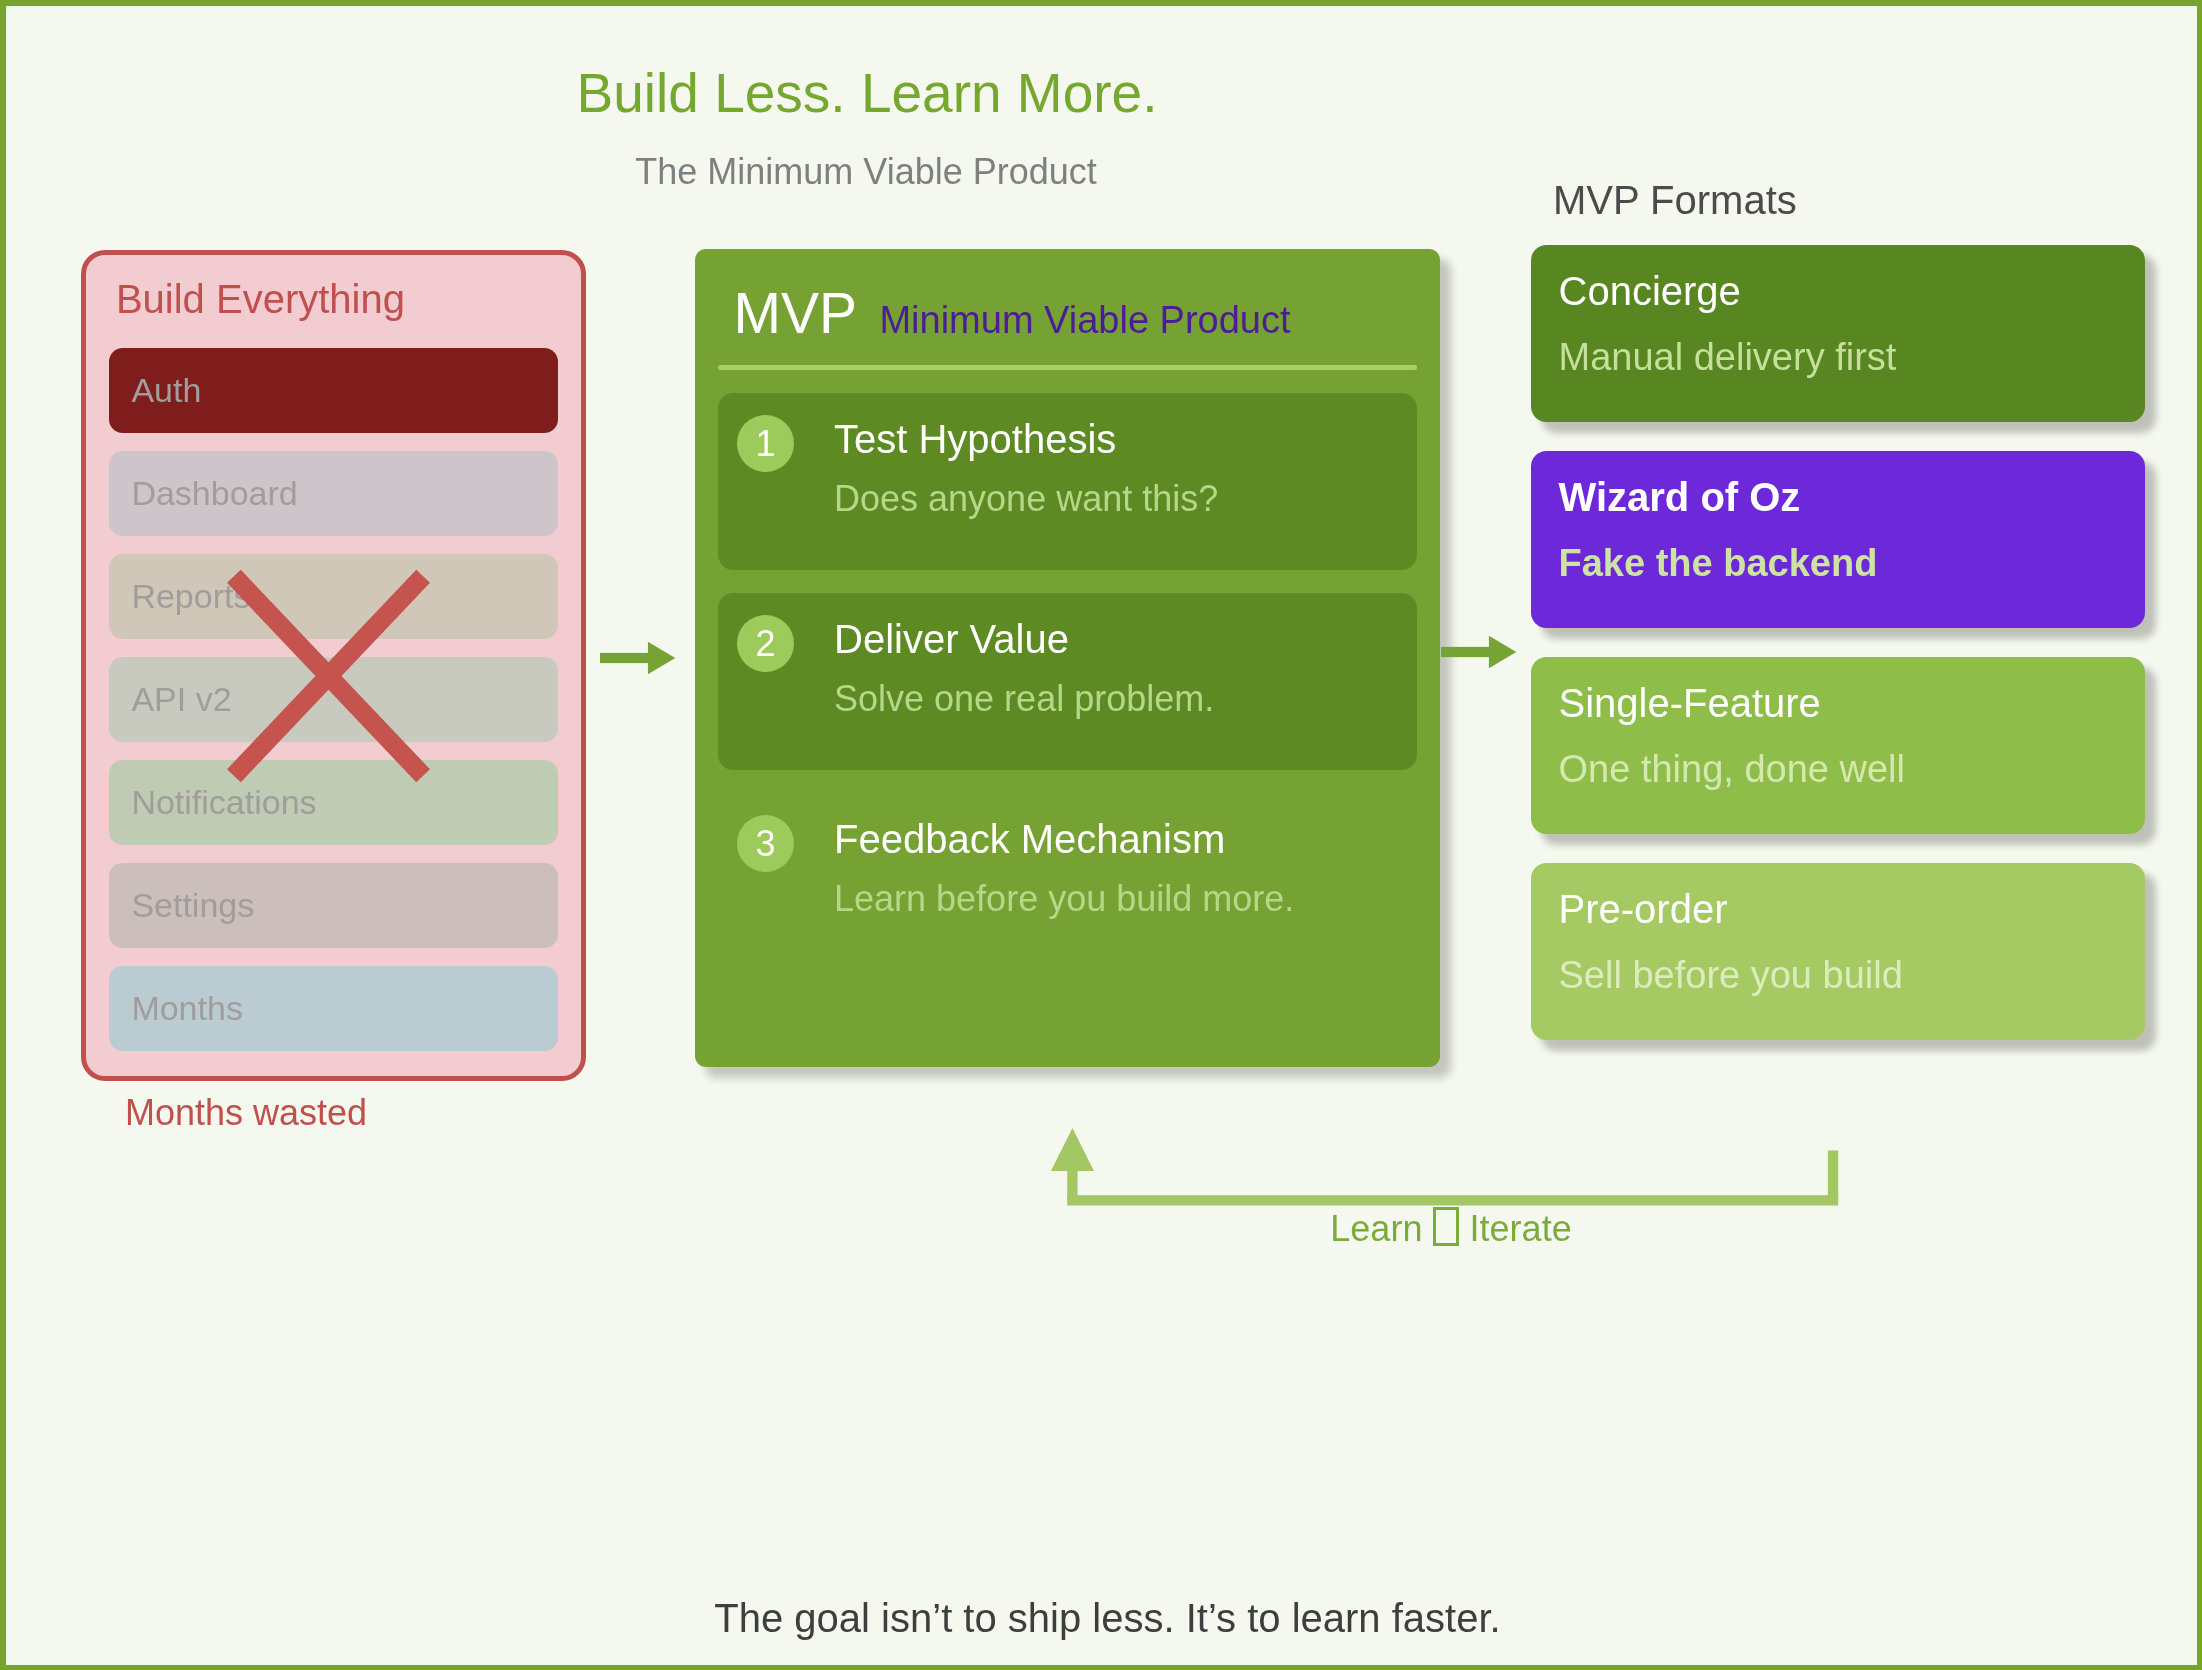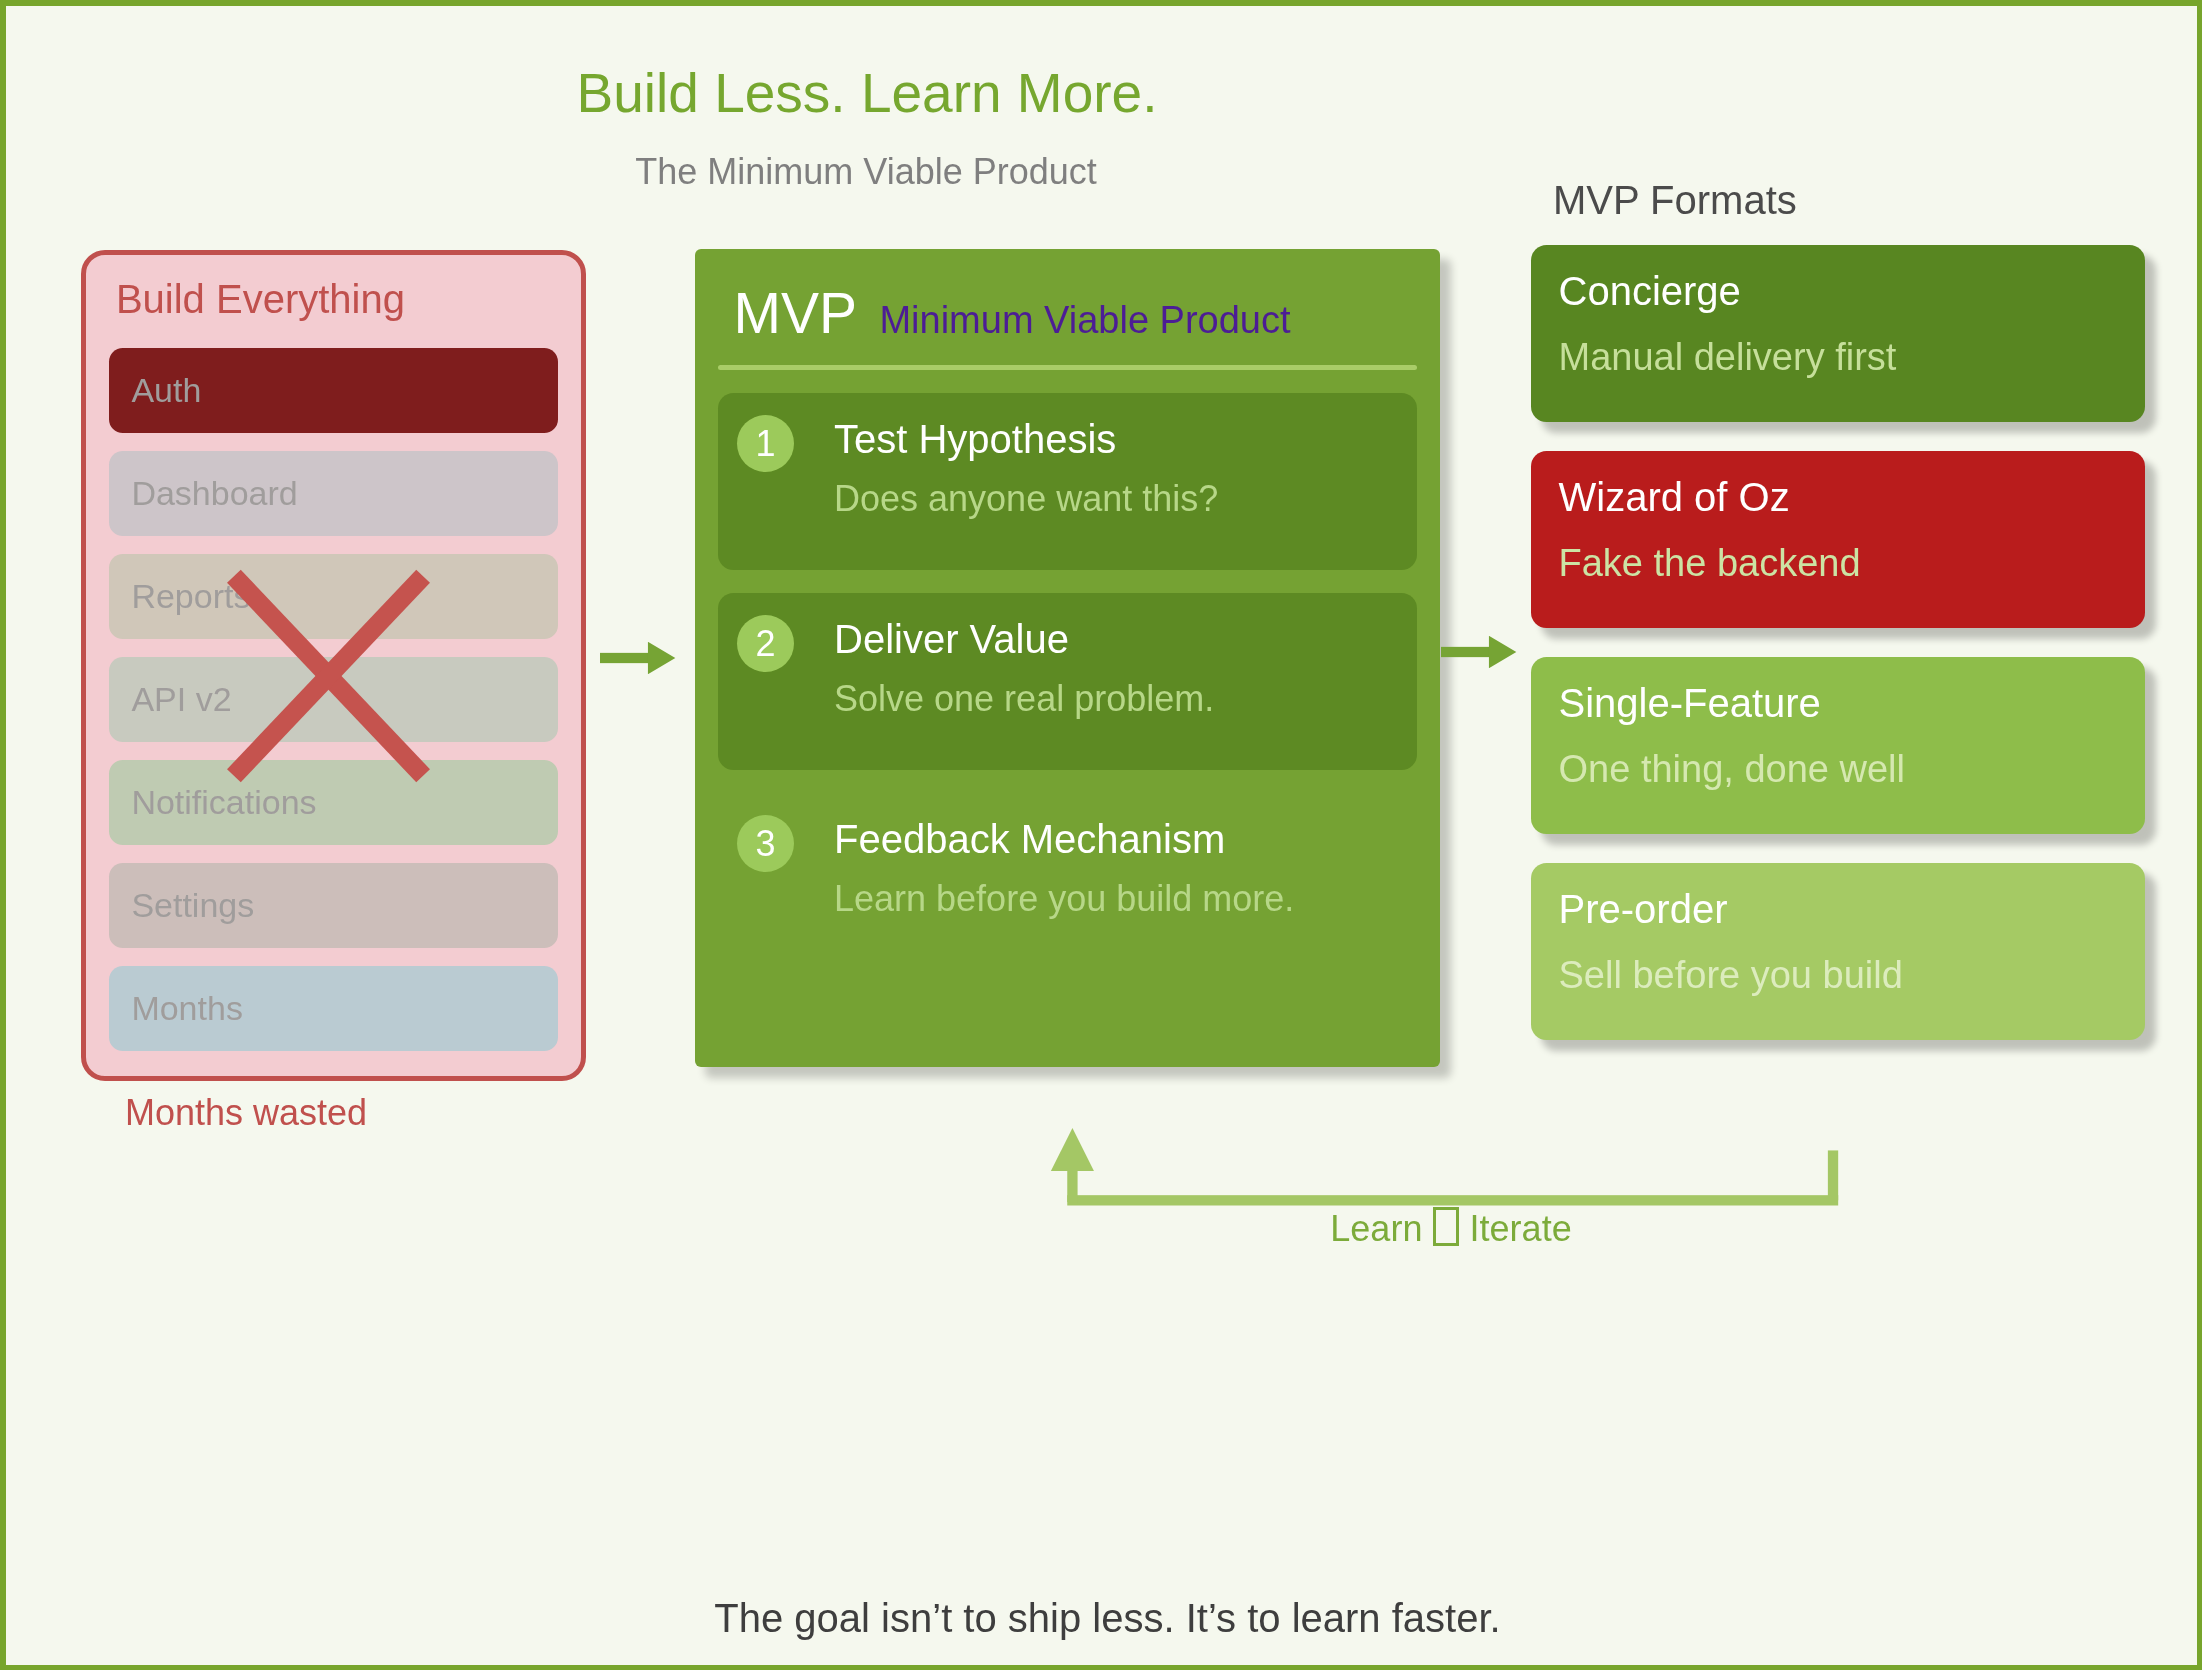--- a/index.html
+++ b/index.html
@@ -42,21 +42,21 @@
   .months-wasted{
     position:absolute;left:119px;top:1086px;
     font-size:36px;color:#c0504d;
   }
   
   .arrow-1{position:absolute;left:594px;top:633px;}
   .arrow-2{position:absolute;left:1435px;top:627px;}
   
   .mvp-panel{
     position:absolute;left:689px;top:243px;width:745px;height:818px;
-    background:#75a233;border-radius:6px;box-sizing:border-box;
+    background:#75a233;border-radius:11px;box-sizing:border-box;
     padding:31px 23px 0 23px;
     box-shadow:10.3px 10.3px 8.6px rgba(0,0,0,0.2);
   }
   .mvp-header{padding-left:15.5px;display:flex;align-items:baseline;gap:22.4px;}
   .mvp-acronym{font-size:57px;color:#ffffff;}
   .mvp-name{font-size:38px;color:#4c1d95;}
   .mvp-divider{height:5.2px;background:#a9cd68;margin:19px 0 23px 0;border-radius:2.6px;}
   .mvp-steps{display:flex;flex-direction:column;gap:23px;}
   .mvp-step{
     height:177px;border-radius:15.5px;box-sizing:border-box;
@@ -172,21 +172,21 @@
     <polygon points="56,3 56,41 88,22" fill="#76a434"></polygon>
   </svg>
 
   <div class="formats-col">
 
     <div class="format-card" style="background-color: rgb(88, 134, 33);">
       <div class="format-title">Concierge</div>
       <div class="format-subtitle" style="color: rgb(198, 223, 155);">Manual delivery first</div>
     </div>
 
-    <div class="format-card" style="background-color: #b91c1c;">
+    <div class="format-card" style="background-color: #6d28d9; font-weight: bold;">
       <div class="format-title">Wizard of Oz</div>
       <div class="format-subtitle" style="color: rgb(204, 227, 164);">Fake the backend</div>
     </div>
 
     <div class="format-card" style="background-color: rgb(142, 189, 74);">
       <div class="format-title">Single-Feature</div>
       <div class="format-subtitle" style="color: rgb(213, 232, 176);">One thing, done well</div>
     </div>
 
     <div class="format-card" style="background-color: rgb(165, 202, 100);">

